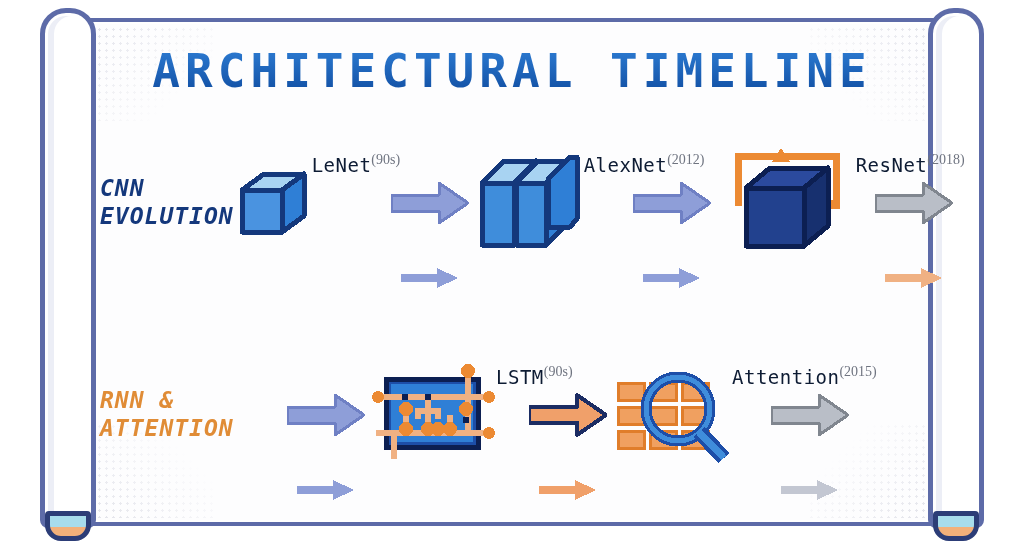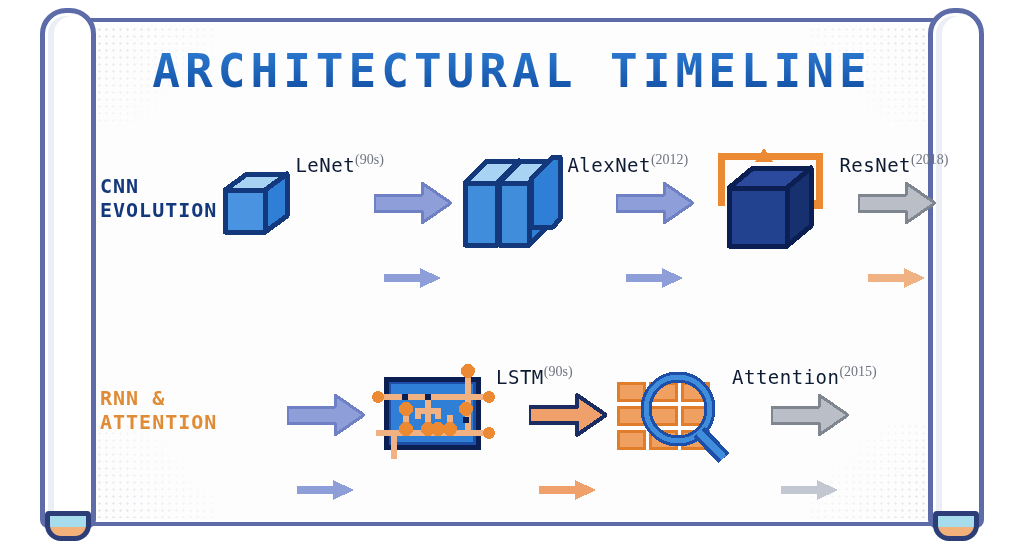--- a/index.html
+++ b/index.html
@@ -101,26 +101,27 @@
     display: flex;
     align-items: flex-start;
   }
   .row.cnn { top: 150px; }
   .row.rnn { top: 362px; }
 
   .row-label {
     width: 180px;
     padding-top: 24px;
     font-family: "DejaVu Sans Mono", "Liberation Mono", monospace;
-    font-size: 20px;
+    font-size: 23px;
     font-weight: bold;
     line-height: 1.22;
     letter-spacing: 1px;
     text-transform: uppercase;
     white-space: pre-line;
+    font-style: italic;
   }
   .row.cnn .row-label { color: #14387c; }
   .row.rnn .row-label { color: #e08c36; }
 
   .stages {
     flex: 1;
     display: flex;
     align-items: flex-start;
     justify-content: flex-start;
   }

